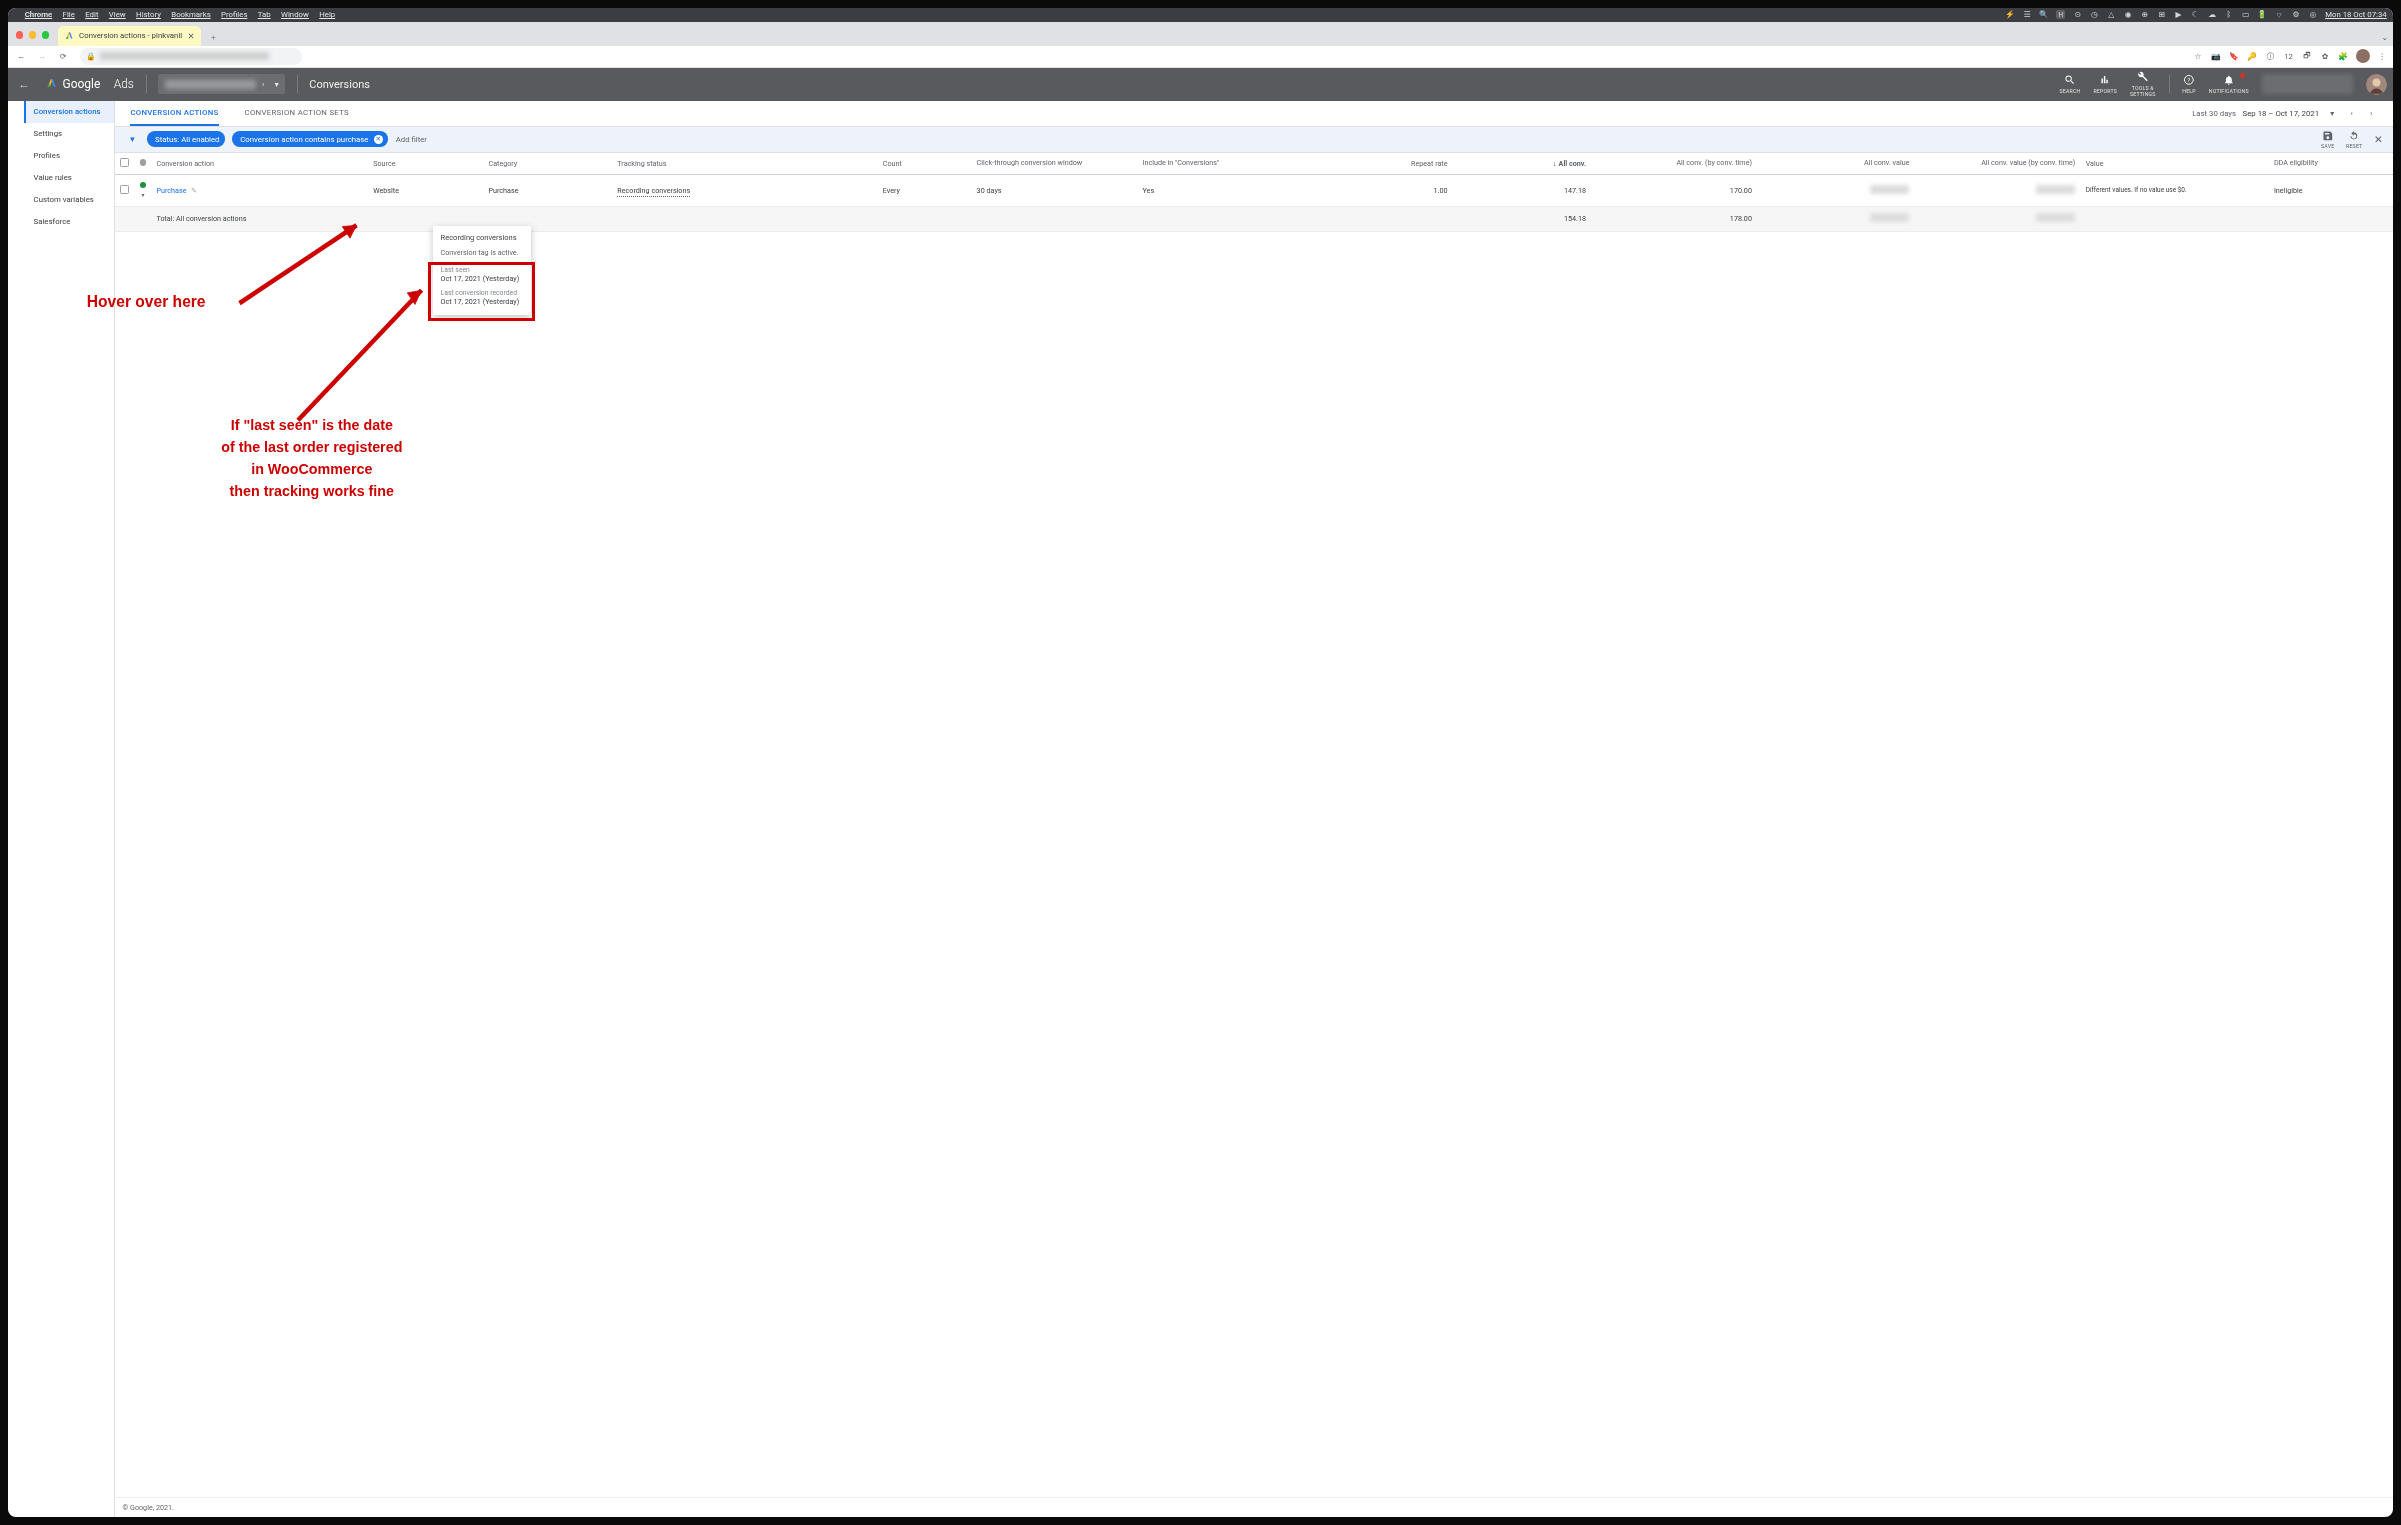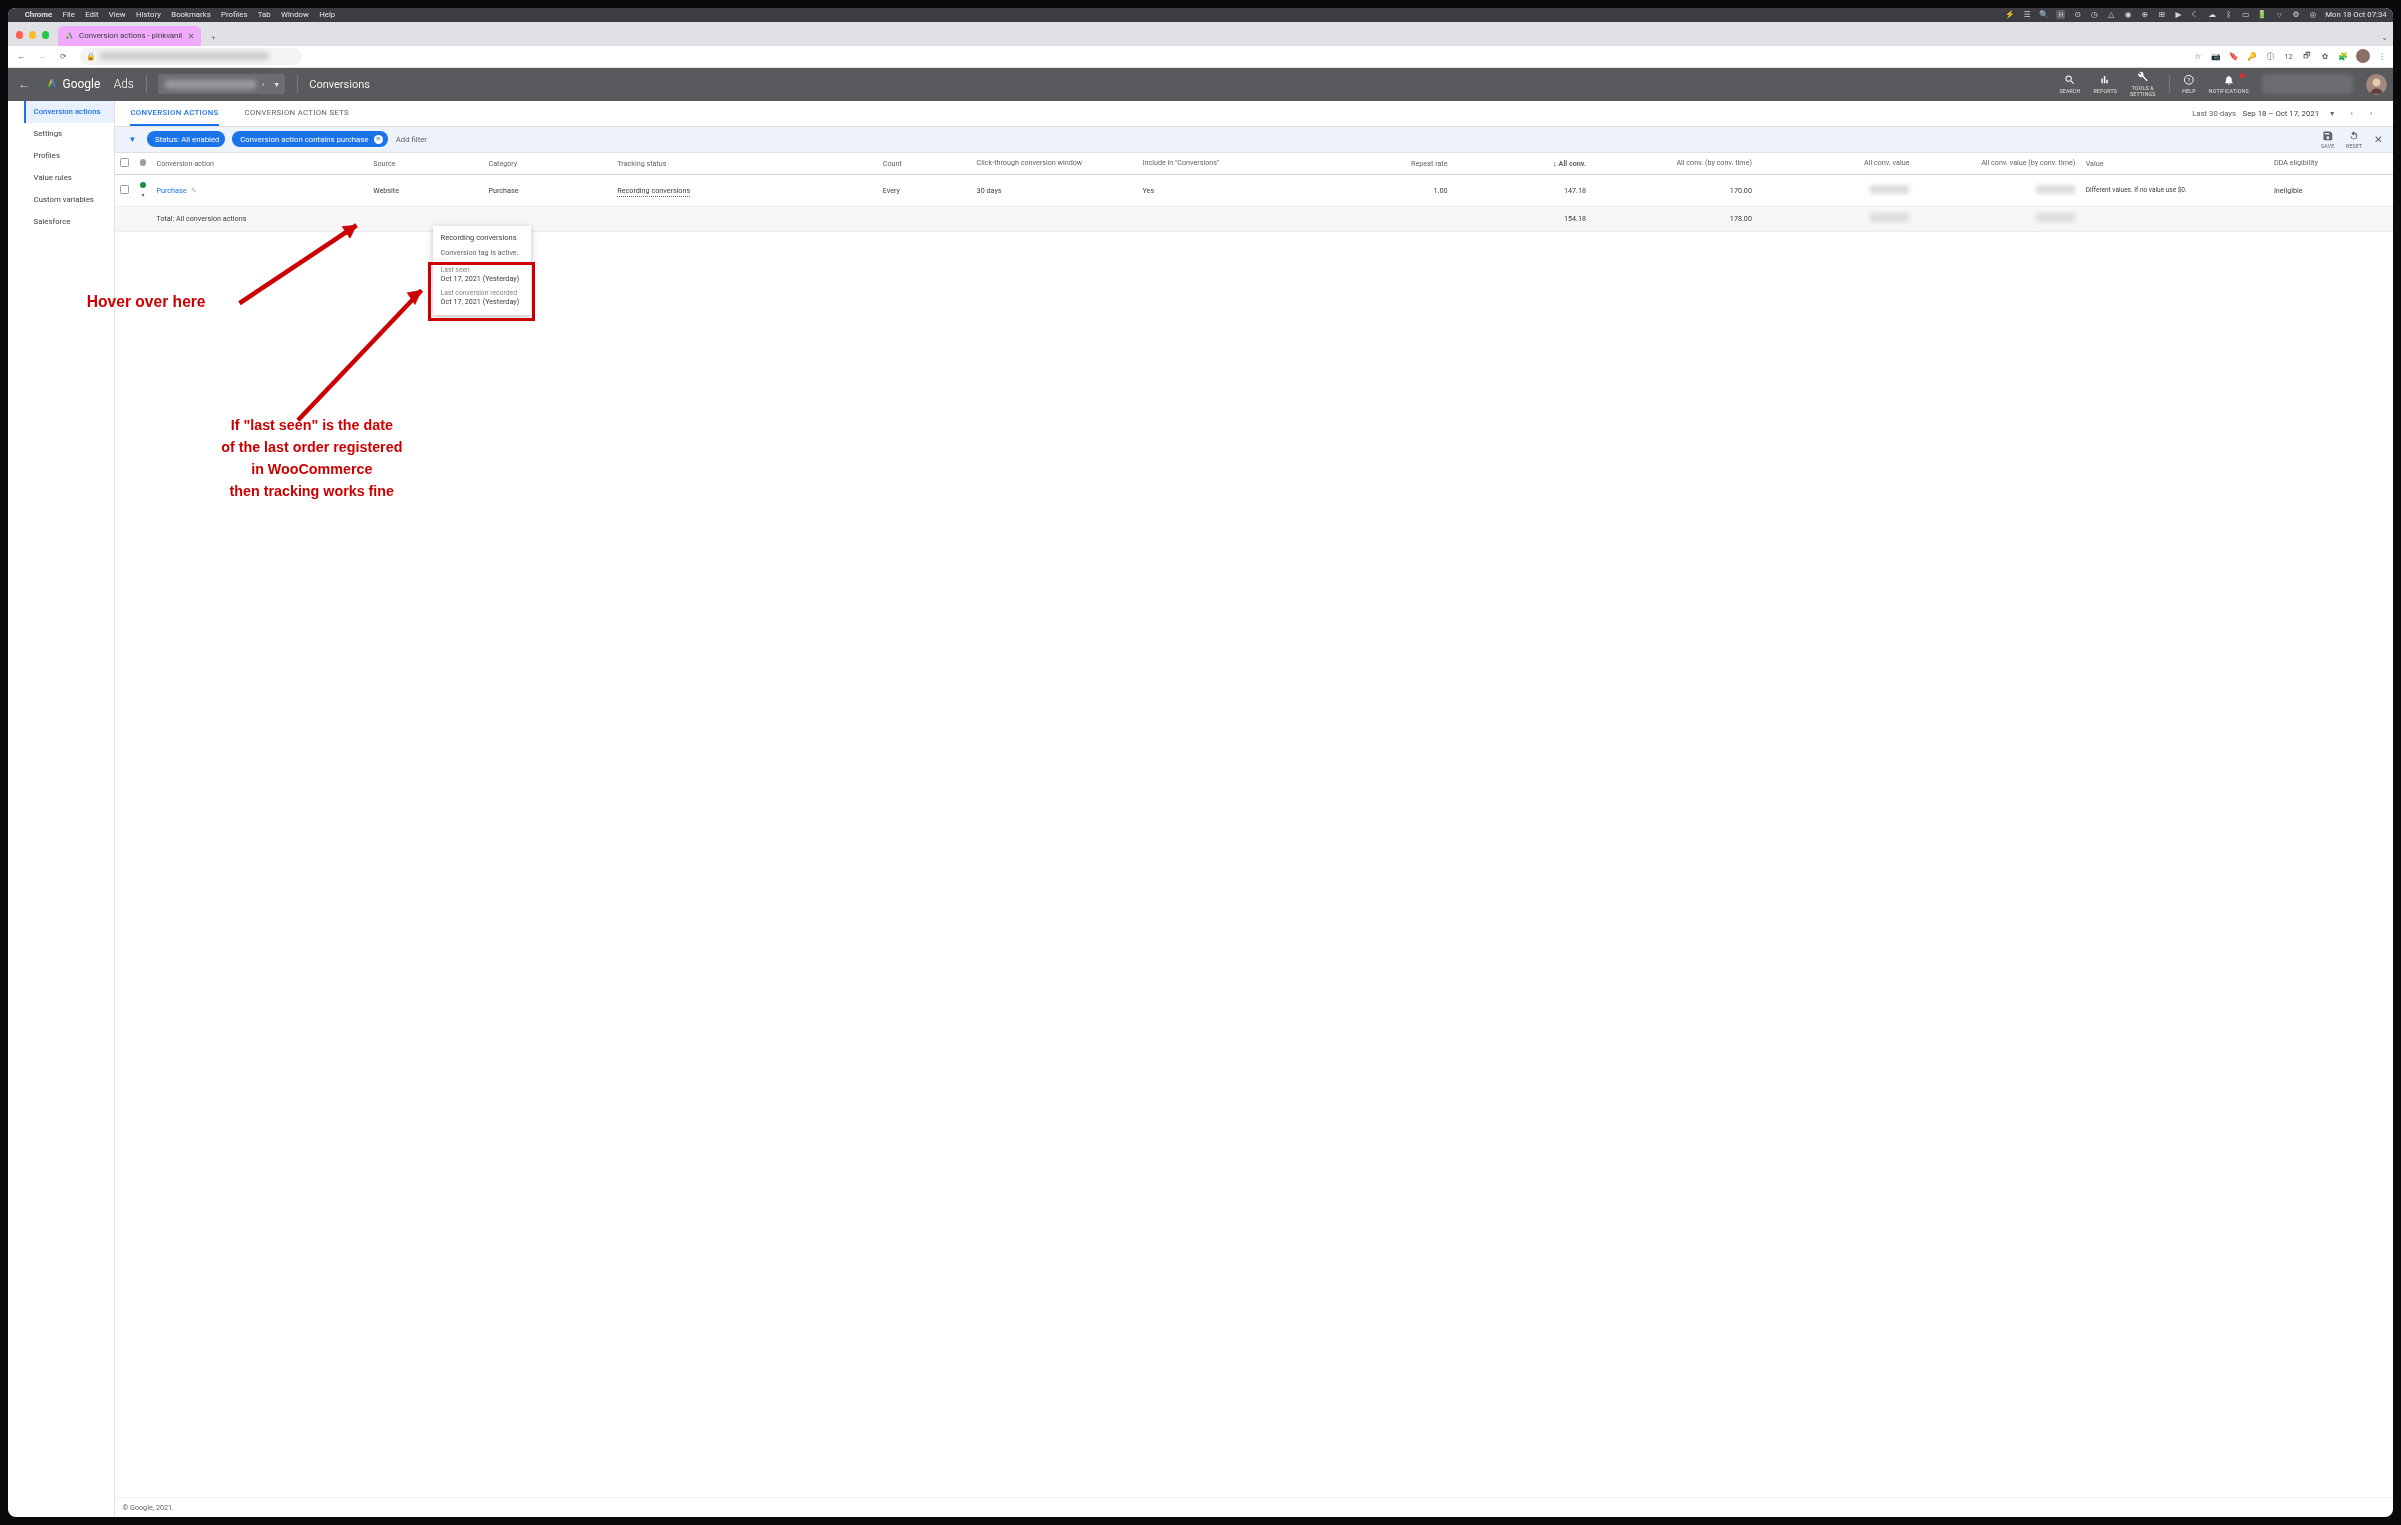--- a/index.html
+++ b/index.html
@@ -28,40 +28,40 @@
     display: flex;
     align-items: center;
     padding: 0 6.5px;
     color: #e6e6e6;
     font-size: 7.8px;
     gap: 10.4px;
   }
   .mac-menubar .apple { font-size: 8.5px; }
   .mac-menubar .mleft { display:flex; gap:10.4px; align-items:center;}
   .mac-menubar .mright { margin-left:auto; display:flex; gap:7.8px; align-items:center; }
-  .mac-menubar .mi { cursor: default; }
+  .mac-menubar .mi { cursor: default; text-decoration: underline; }
   .mac-icon { width:9px; height:9px; display:inline-flex; align-items:center; justify-content:center; opacity:.9;}
 
   
   .tabstrip {
     background: #dfe1e5;
     height: 23.5px;
     display: flex;
     align-items: flex-end;
     padding: 0 5.2px;
     gap: 3.9px;
     position: relative;
   }
   .traffic-lights { display:flex; gap:5.2px; margin: 0 5.2px 6.5px 2.6px;}
   .tl { width:7.8px; height:7.8px; border-radius:50%; }
   .tl.red { background:#ff5f57;}
   .tl.yellow { background:#febc2e;}
   .tl.green { background:#28c840;}
   .tab {
-    background: #f0abfc;
+    background: #fef9c3;
     border-radius: 5.2px 5.2px 0 0;
     height: 19.6px;
     min-width: 117px;
     display:flex;
     align-items:center;
     padding: 0 6.5px;
     gap:5.2px;
     font-size:7.8px;
     color:#3c4043;
     position:relative;

